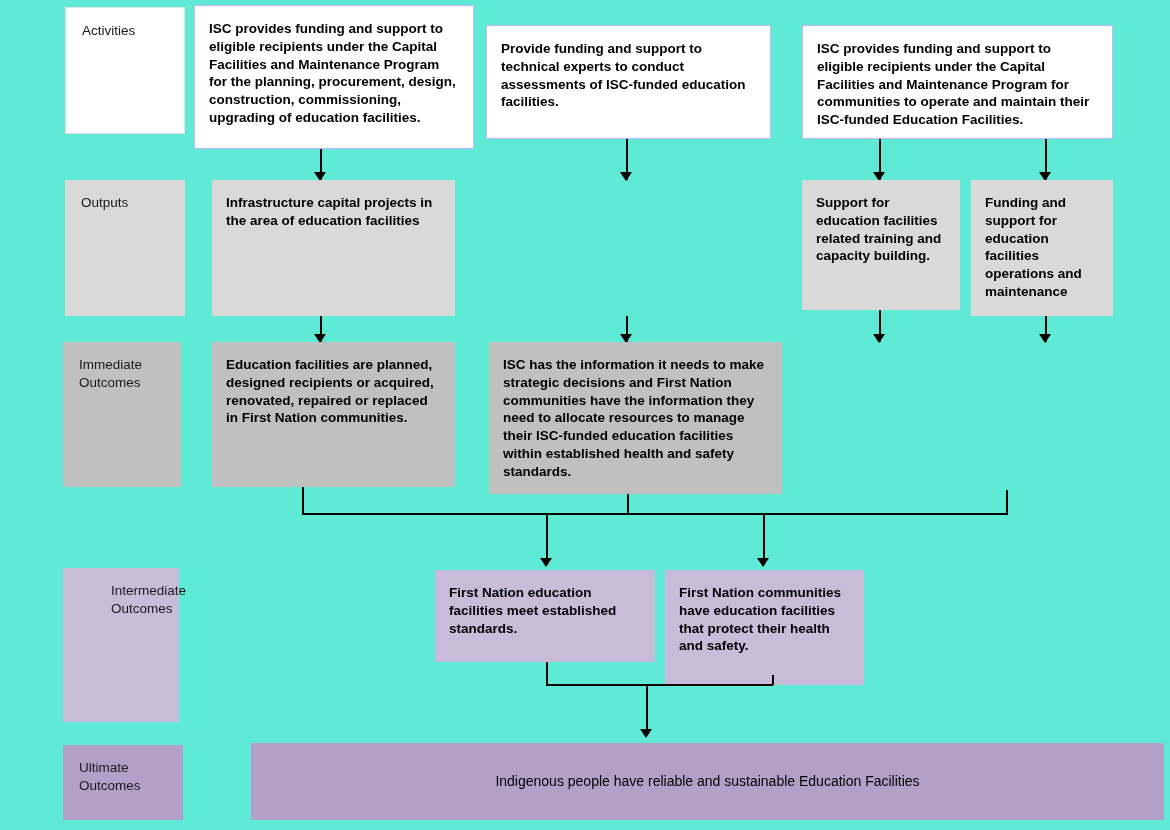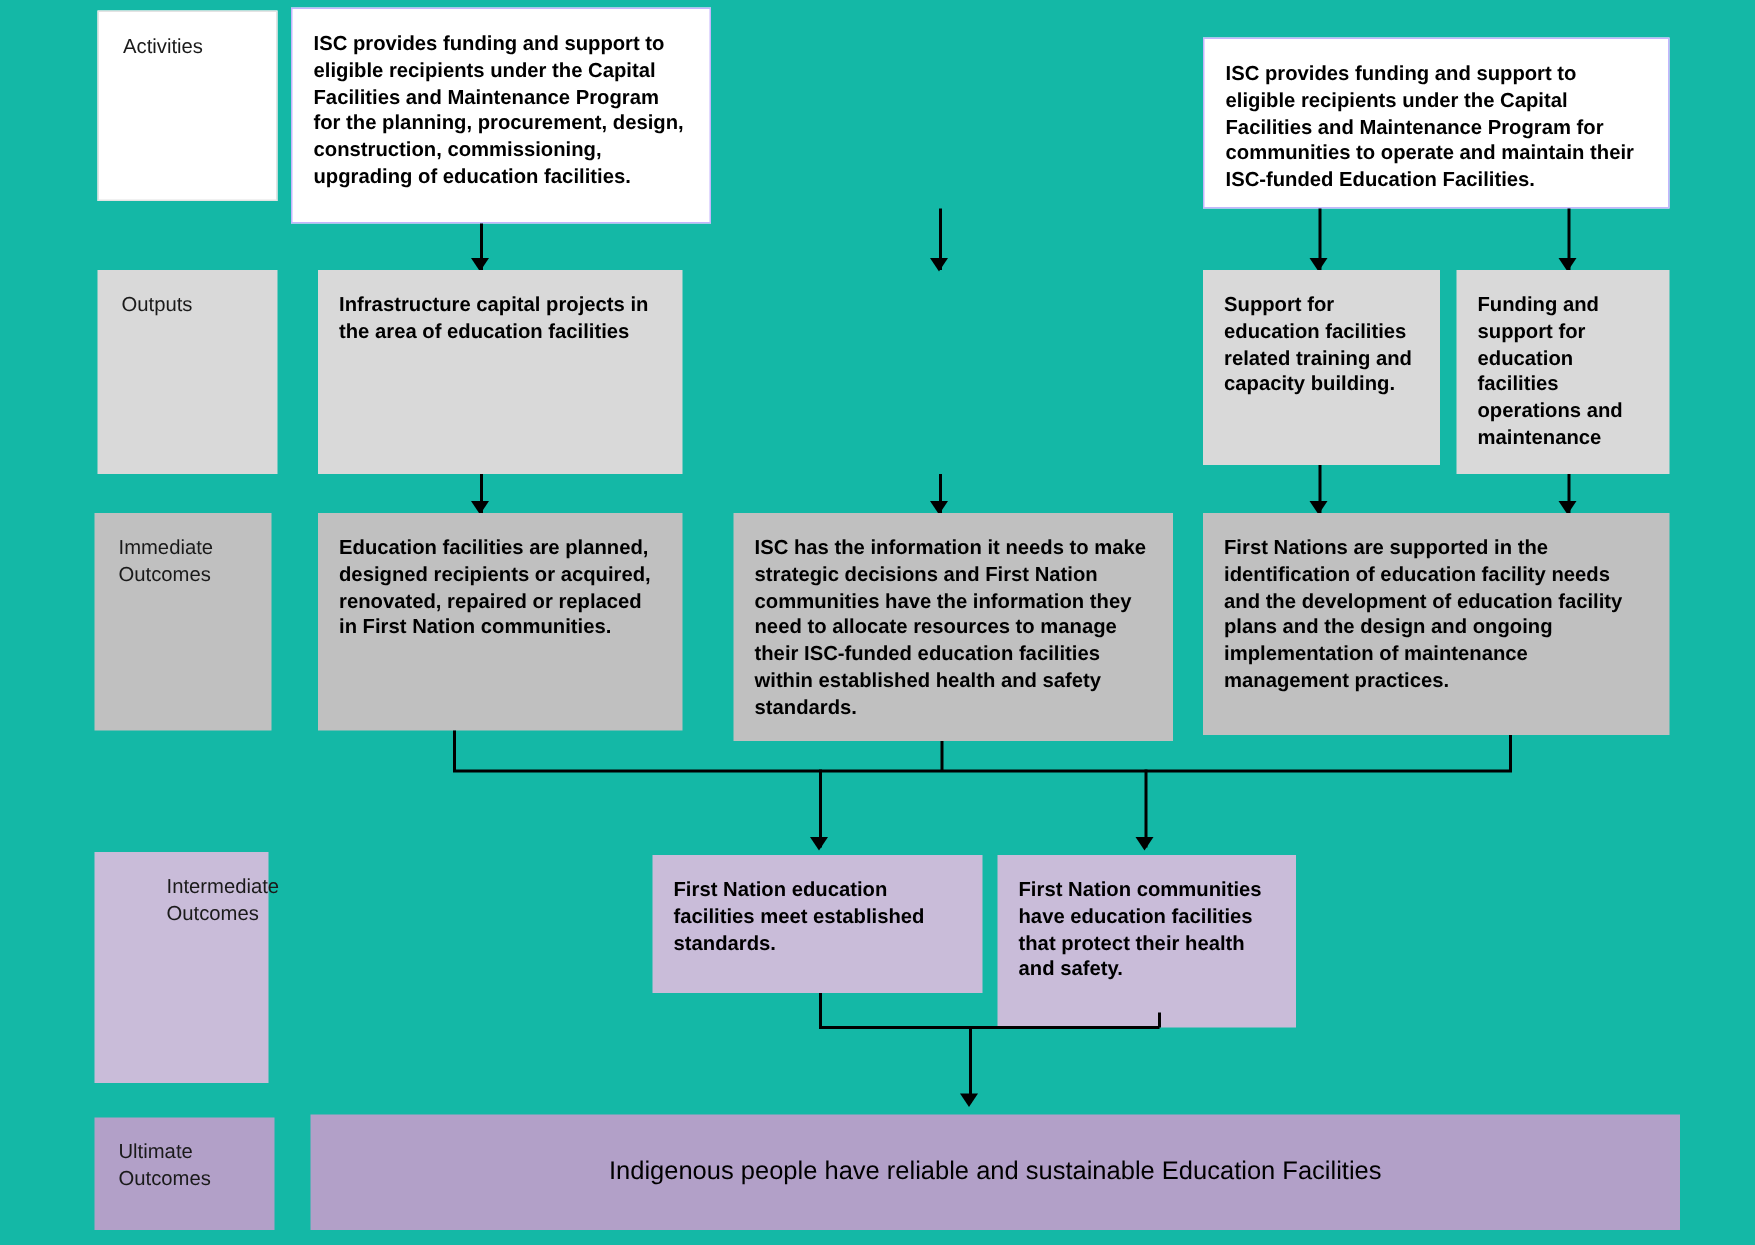--- a/index.html
+++ b/index.html
@@ -9,21 +9,21 @@
     background: #ffffff;
   }
   body {
     font-family: "Liberation Sans", sans-serif;
     -webkit-font-smoothing: antialiased;
   }
   #canvas {
     position: relative;
     width: 1170px;
     height: 830px;
-    background: #14b8a6;
+    background: #5eead4;
     overflow: hidden;
   }
   .box {
     position: absolute;
     box-sizing: border-box;
     line-height: 1.32;
     white-space: pre-line;
   }
   
   .rowlabel {
@@ -51,26 +51,27 @@
   .node.activity {
     background: #ffffff;
     border: 1px solid #c4b5fd;
   }
   .node.output    { background: #d9d9d9; }
   .node.immediate { background: #c0c0c0; }
   .node.intermediate { background: #c9bcd9; }
   .node.ultimate {
     background: #b2a0c8;
     font-weight: 400;
-    font-size: 17px;
+    font-size: 14px;
     text-align: right;
     display: flex;
     align-items: center;
     justify-content: center;
     padding: 0;
+    margin-left: 44px;
   }
 
   
   .vline {
     position: absolute;
     width: 1.6px;
     background: #000000;
   }
   .hline {
     position: absolute;
@@ -99,20 +100,21 @@
 Outcomes</div>
 
   <div class="box rowlabel intermediate" style="left:63px; top:568px; width:116px; height:154px;">Intermediate
 Outcomes</div>
 
   <div class="box rowlabel ultimate" style="left:63px; top:745px; width:120px; height:75px;">Ultimate
 Outcomes</div>
 
   <div class="box node activity" style="left:194px; top:5px; width:280px; height:144px;">ISC provides funding and support to eligible recipients under the Capital Facilities and Maintenance Program for the planning, procurement, design, construction, commissioning, upgrading of education facilities.</div>
 
+  <div class="box node activity" style="left:486px; top:25px; width:285px; height:114px;">Provide funding and support to technical experts to conduct assessments of ISC-funded education facilities.</div>
 
   <div class="box node activity" style="left:802px; top:25px; width:311px; height:114px;">ISC provides funding and support to eligible recipients under the Capital Facilities and Maintenance Program for communities to operate and maintain their ISC-funded Education Facilities.</div>
 
   <div class="vline" style="left:320px; top:149px; height:31px;"></div>
   <div class="arrowhead" style="left:314px; top:172px;"></div>
 
   <div class="vline" style="left:626px; top:139px; height:41px;"></div>
   <div class="arrowhead" style="left:620px; top:172px;"></div>
 
   <div class="vline" style="left:879px; top:139px; height:41px;"></div>
@@ -137,21 +139,20 @@
   <div class="vline" style="left:879px; top:310px; height:32px;"></div>
   <div class="arrowhead" style="left:873px; top:334px;"></div>
 
   <div class="vline" style="left:1045px; top:316px; height:26px;"></div>
   <div class="arrowhead" style="left:1039px; top:334px;"></div>
 
   <div class="box node immediate" style="left:212px; top:342px; width:243px; height:145px;">Education facilities are planned, designed recipients or acquired, renovated, repaired or replaced in First Nation communities.</div>
 
   <div class="box node immediate" style="left:489px; top:342px; width:293px; height:152px;">ISC has the information it needs to make strategic decisions and First Nation communities have the information they need to allocate resources to manage their ISC-funded education facilities within established health and safety standards.</div>
 
-  <div class="box node immediate" style="left:802px; top:342px; width:311px; height:148px;">First Nations are supported in the identification of education facility needs and the development of education facility plans and the design and ongoing implementation of maintenance management practices.</div>
 
   <div class="vline" style="left:302px; top:487px; height:27px;"></div>
   <div class="vline" style="left:627px; top:494px; height:20px;"></div>
   <div class="vline" style="left:1006px; top:490px; height:24px;"></div>
 
   <div class="hline" style="left:302px; top:513px; width:706px;"></div>
 
   <div class="vline" style="left:546px; top:513px; height:52px;"></div>
   <div class="arrowhead" style="left:540px; top:558px;"></div>
 

